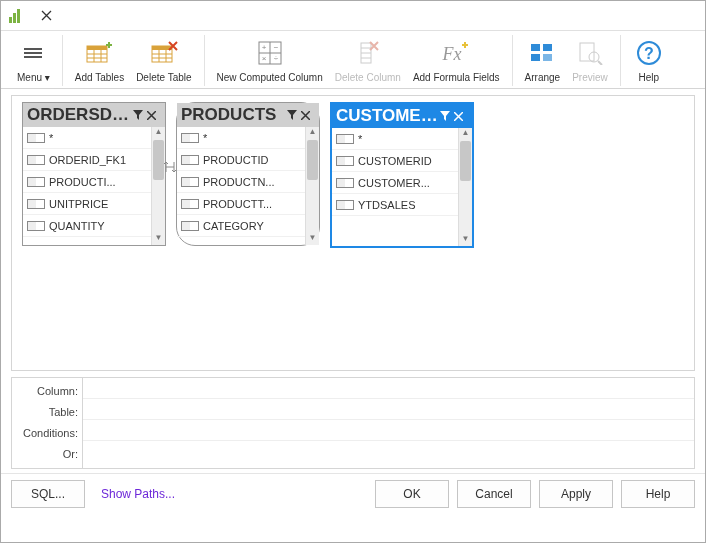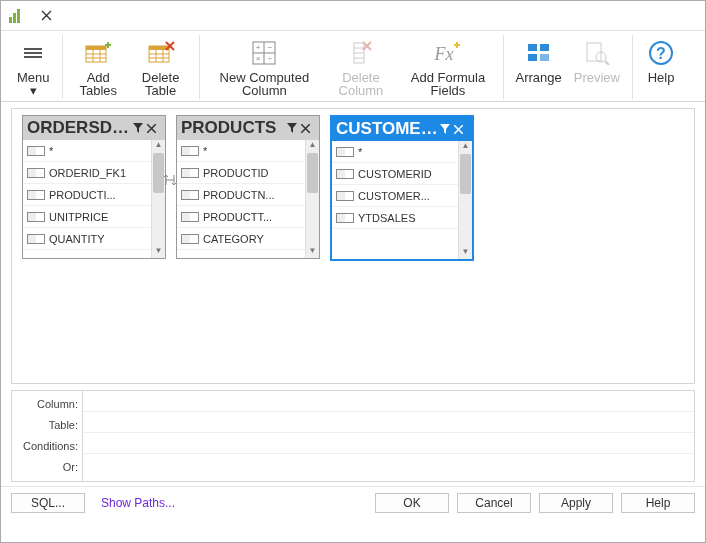--- a/index.html
+++ b/index.html
@@ -62,21 +62,21 @@
     min-width: 42px;
     color:#333;
     cursor:default;
   }
   .ribbon-btn.disabled { color:#bbb; }
   .ribbon-btn .icon-box {
     width: 32px; height: 32px;
     display:flex; align-items:center; justify-content:center;
     margin-bottom: 2px;
   }
-  .ribbon-btn .lbl { text-align:center; line-height: 13px; font-size:13px; }
+  .ribbon-btn .lbl { text-align:center; line-height: 13px; font-size:10px; }
   .hamburger div { width:18px; height:2px; background:#555; margin:2px 0; }
 
   
   .canvas-wrap {
     margin: 6px 10px;
     border: 1px solid #d5d5d5;
     height: 276px;
     background:#fff;
     overflow:hidden;
     position:relative;
@@ -165,21 +165,21 @@
     padding: 6px 10px;
     display:flex;
     align-items:center;
     border-top:1px solid #e5e5e5;
   }
   .btn {
     border:1px solid #c5c5c5;
     background:#fdfdfd;
     padding: 4px 10px;
     min-width: 74px;
-    height:20px;
+    height:28px;
     text-align:center;
     font-size:12px;
     color:#333;
     cursor:default;
     display:flex; align-items:center; justify-content:center;
   }
   .btn.link-style { border:none; background:transparent; color:#6d28d9; }
   .spacer { flex:1; }
 
   
@@ -357,21 +357,21 @@
             </div>
           </div>
           <div class="tbl-scroll">
             <div class="arrow">▲</div>
             <div class="thumb"></div>
             <div class="track"></div>
             <div class="arrow">▼</div>
           </div>
         </div>
       </div>
-      <div class="tbl-box" style="left: 164px; top: 6px;">
+      <div class="tbl-box" style="left: 164px; top: 6px; border-radius: 19px;">
         <div class="tbl-header">
           <div class="ttl">PRODUCTS</div>
           <div class="hicon">
             <svg width="10" height="10">
               <path d="M0 0 H10 L6 5 V10 L4 8 V5 Z" fill="#333"></path>
             </svg>
           </div>
           <div class="hicon">
             <svg width="9" height="9">
               <path d="M0 0 L9 9 M9 0 L0 9" stroke="#333" stroke-width="1.5"></path>

